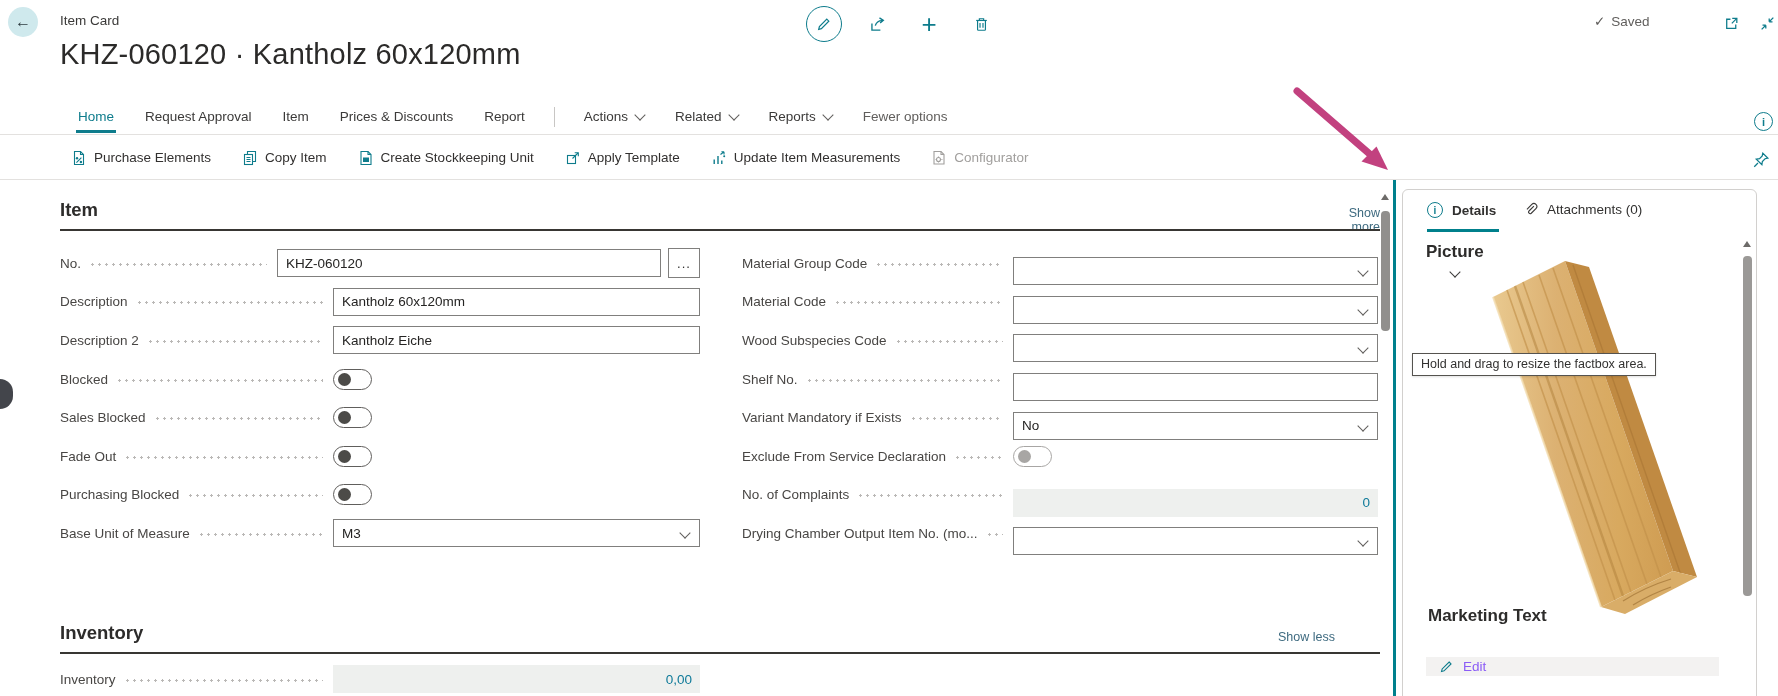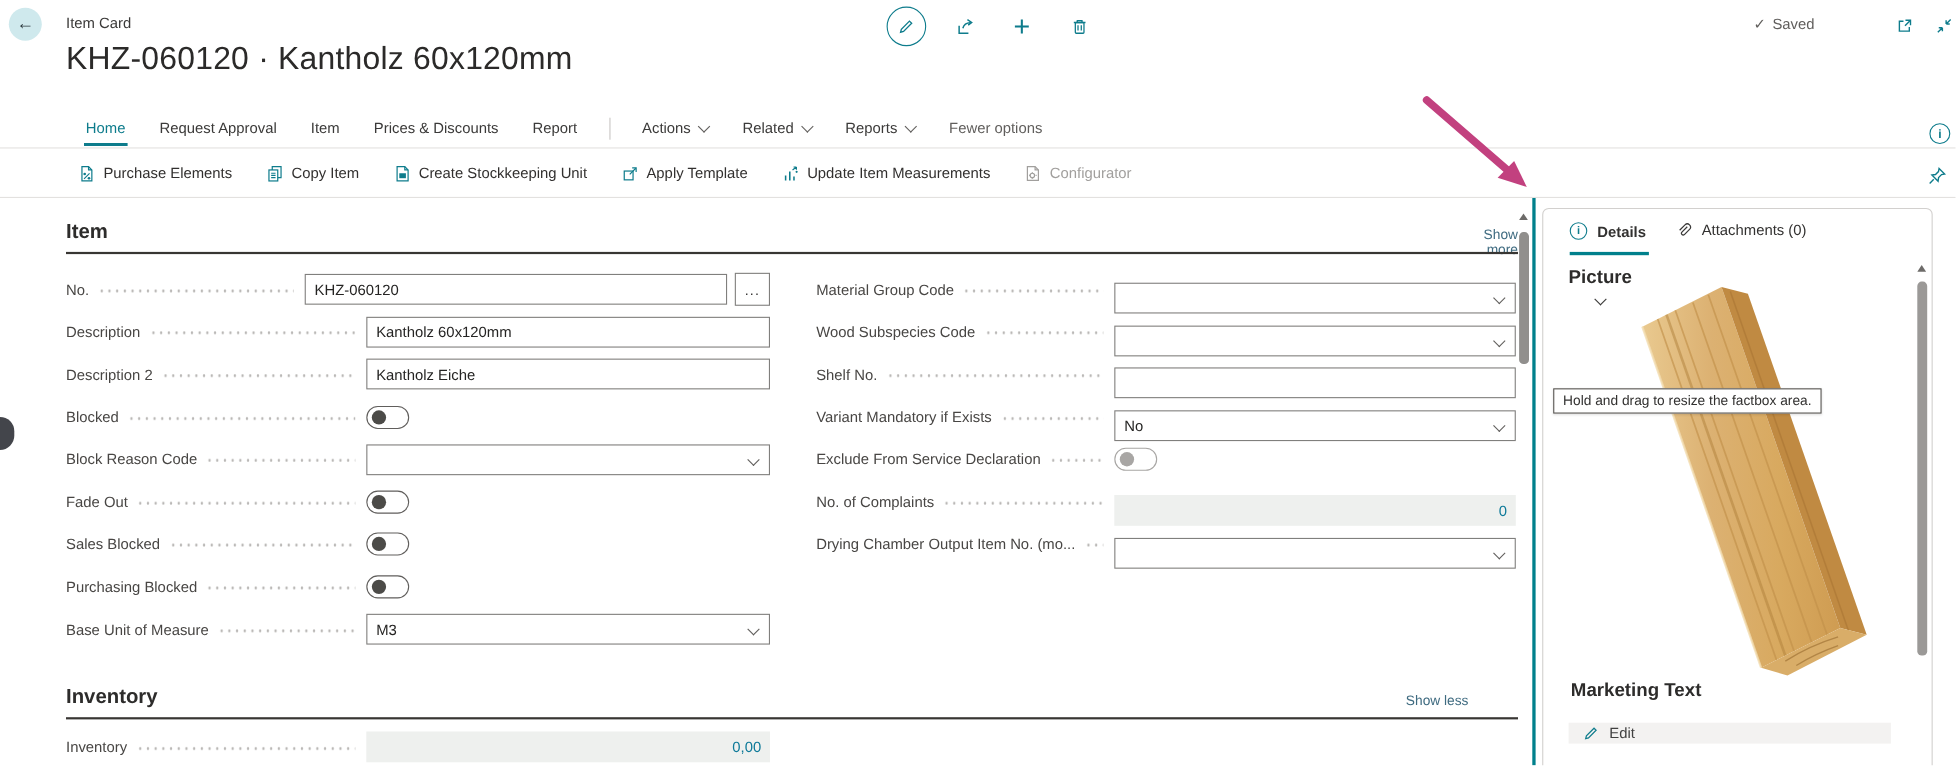--- a/index.html
+++ b/index.html
@@ -61,21 +61,21 @@
   .tgl.disabled i{background:#a8a6a4;}
   
   .splitter{left:1393px;top:180px;width:3px;height:516px;background:#00808c;cursor:col-resize;}
   .fb-card{left:1402px;top:189px;width:355px;height:520px;background:#fff;border:1px solid #d2d0ce;
            border-radius:6px 6px 0 0;box-sizing:border-box;}
   .fb-tab{position:absolute;display:flex;align-items:center;gap:9px;font-size:13.5px;color:#323130;cursor:pointer;}
   .fb-underline{position:absolute;left:24px;top:39px;width:72px;height:3px;background:#00808c;}
   .fb-h{position:absolute;font-size:17px;font-weight:700;color:#2d2c2b;display:flex;align-items:center;gap:10px;}
   .fb-h .chev{border-color:#3b3a39;}
   .edit-bar{position:absolute;left:23px;top:467px;width:293px;height:19px;background:#f3f2f1;display:flex;
-            align-items:center;gap:9px;padding-left:13px;box-sizing:border-box;font-size:13.5px;color:#404040;cursor:pointer;}
+            align-items:center;gap:9px;padding-left:13px;box-sizing:border-box;font-size:13.5px;color:#8b5cf6;cursor:pointer;}
   .tooltip{left:1412px;top:353px;background:#fff;border:1px solid #55534f;font-size:12.5px;color:#323130;
            padding:3px 8px 4px 8px;white-space:nowrap;z-index:40;box-shadow:0 1px 2px rgba(0,0,0,.12);}
   
   .sb-arrow{width:0;height:0;border-left:4.5px solid transparent;border-right:4.5px solid transparent;
             border-bottom:6px solid #6d6b69;cursor:pointer;}
   .sb-thumb{width:9px;background:#918f8d;border-radius:4px;cursor:pointer;}
   .edge-handle{left:0;top:379px;width:13px;height:30px;background:#43454b;border-radius:0 15px 15px 0;cursor:pointer;}
   .overlay{left:0;top:0;z-index:60;pointer-events:none;}
 </style>
 </head>
@@ -277,37 +277,30 @@
     <div class="frow">
       <span class="flabel">Blocked</span>
       <span class="leader"></span>
       <div style="width:367px;">
           <div class="tgl">
             <i></i>
           </div>
         </div>
     </div>
     <div class="frow">
-      <span class="flabel">Block Reason Code</span>
-      <span class="leader"></span>
-      <div class="tb w367">
-          <span class="dd-chev"></span>
-        </div>
-    </div>
-    <div class="frow">
-      <span class="flabel">Fade Out</span>
+      <span class="flabel">Sales Blocked</span>
       <span class="leader"></span>
       <div style="width:367px;">
           <div class="tgl">
             <i></i>
           </div>
         </div>
     </div>
     <div class="frow">
-      <span class="flabel">Sales Blocked</span>
+      <span class="flabel">Fade Out</span>
       <span class="leader"></span>
       <div style="width:367px;">
           <div class="tgl">
             <i></i>
           </div>
         </div>
     </div>
     <div class="frow">
       <span class="flabel">Purchasing Blocked</span>
       <span class="leader"></span>
@@ -323,20 +316,27 @@
       <div class="tb w367">
           <span>M3</span>
           <span class="dd-chev"></span>
         </div>
     </div>
   </div>
 
   <div class="abs col" style="left:742px;top:244px;width:636px;">
     <div class="frow">
       <span class="flabel">Material Group Code</span>
+      <span class="leader"></span>
+      <div class="tb w365">
+          <span class="dd-chev"></span>
+        </div>
+    </div>
+    <div class="frow">
+      <span class="flabel">Material Code</span>
       <span class="leader"></span>
       <div class="tb w365">
           <span class="dd-chev"></span>
         </div>
     </div>
     <div class="frow">
       <span class="flabel">Wood Subspecies Code</span>
       <span class="leader"></span>
       <div class="tb w365">
           <span class="dd-chev"></span>
@@ -407,21 +407,21 @@
         <svg width="15" height="15" viewBox="0 0 16 16" fill="none" stroke="#3b3a39" stroke-width="1.2">
           <path d="M11.6 4.4L6.4 9.6a1.7 1.7 0 002.4 2.4l5-5a3.1 3.1 0 00-4.4-4.4l-5.2 5.2"></path>
         </svg>
       </span>
       <span>Attachments (0)</span>
     </div>
     <div class="fb-h" style="left:23px;top:52px;flex-direction:column;">
       <span>Picture</span>
         <span class="chev"></span>
     </div>
-    <div class="fb-h" style="left:25px;top:428px;">
+    <div class="fb-h" style="left:25px;top:416px;">
       <span>Marketing Text</span>
     </div>
     <div class="edit-bar">
       <span style="color:#0e7c8c;">
         <svg width="15" height="15" viewBox="0 0 16 16">
             <path d="M10.8 3.2l2 2L5.4 12.6l-2.7.7.7-2.7z" fill="none" stroke="currentColor" stroke-width="1.2"></path>
           </svg>
       </span>
       <span>Edit</span>
     </div>

